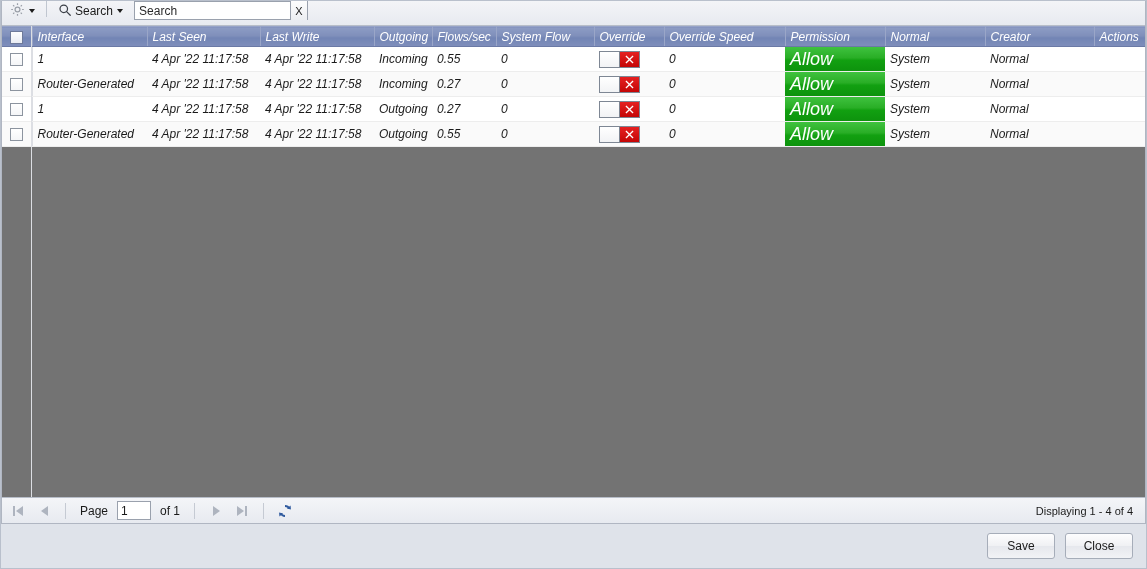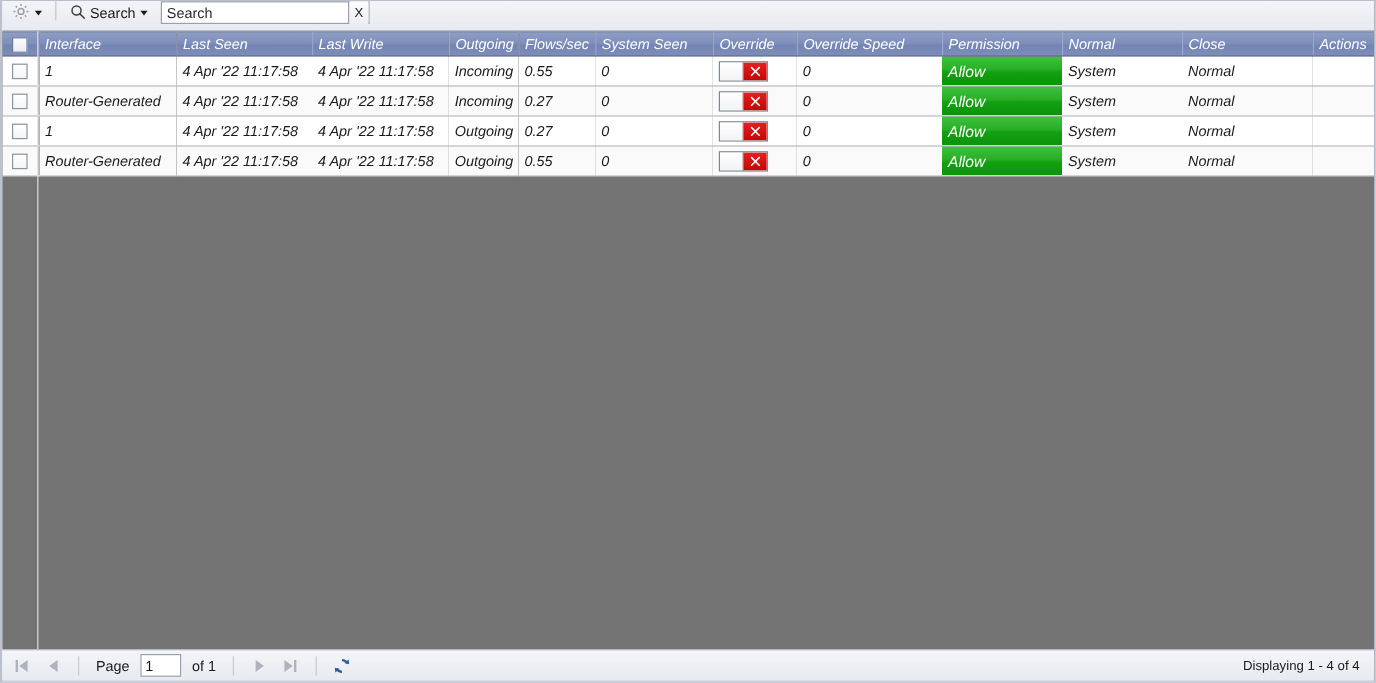--- a/index.html
+++ b/index.html
@@ -195,21 +195,21 @@
     border-left: 1px solid #7e8794;
   }
   .ovr-on svg { display: block; }
 
   
   .perm-cell { padding: 0 !important; }
   .perm-fill {
     height: 24px;
     background: linear-gradient(to bottom,#3fc23f 0%, #29ae26 45%, #12a011 55%, #0d930d 100%);
     color: #ffffff;
-    font-size: 13px;
+    font-size: 18px;
     display: flex; align-items: center;
     padding: 0 5px;
     margin: 0;
   }
 
   
   .left-rule {
     position: absolute;
     left: 29px; top: 0; bottom: 0;
     width: 1px;
@@ -341,26 +341,26 @@
             <col style="width: 53px;">
           </colgroup>
         <thead>
           <tr>
               <th class="cb-col"><span class="cbox hdr"></span></th>
               <th><span>Interface</span></th>
               <th><span>Last Seen</span></th>
               <th><span>Last Write</span></th>
               <th><span>Outgoing</span></th>
               <th><span>Flows/sec</span></th>
-              <th><span>System Seen</span></th>
+              <th><span>System Flow</span></th>
               <th><span>Override</span></th>
               <th><span>Override Speed</span></th>
               <th><span>Permission</span></th>
               <th><span>Normal</span></th>
-              <th><span>Close</span></th>
+              <th><span>Creator</span></th>
               <th><span>Actions</span></th>
             </tr>
         </thead>
         <tbody>
             <tr class="odd">
               <td class="cb-col"><span class="cbox"></span></td>
               <td>1</td>
               <td>4 Apr '22 11:17:58</td>
               <td>4 Apr '22 11:17:58</td>
               <td>Incoming</td>
@@ -491,14 +491,18 @@
             <path d="M8 13.9A5.9 5.9 0 0 1 2.8 10.8l1.7-.9A4 4 0 0 0 8 11.9z"></path>
             <path d="M2.4 13.4l-.3-4 4 1z"></path>
           </g>
         </svg>
       </div>
       <div class="pg-spacer"></div>
       <span class="pg-display">Displaying 1 - 4 of 4</span>
     </div>
   </div>
 
+  <div class="footer">
+    <button class="btn">Save</button>
+    <button class="btn">Close</button>
+  </div>
 
 </div>
 
 </body></html>

